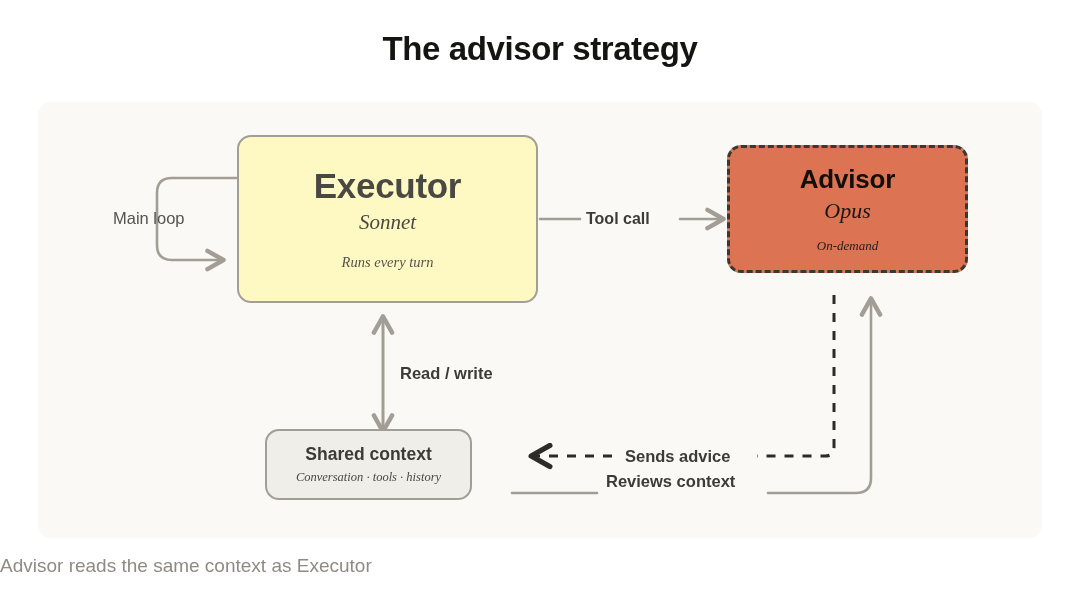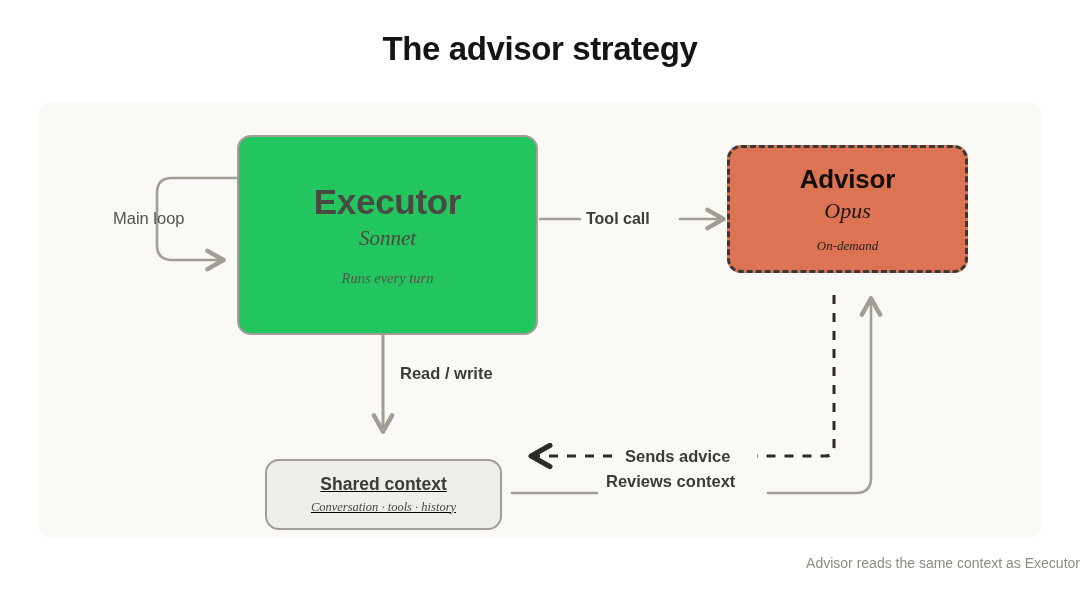--- a/index.html
+++ b/index.html
@@ -62,22 +62,22 @@
     display: flex;
     flex-direction: column;
     align-items: center;
     justify-content: center;
   }
 
   .node-executor {
     left: 237px;
     top: 135px;
     width: 301px;
-    height: 200px;
-    background: #22c55e;
+    height: 168px;
+    background: #fef9c3;
     border: 2.5px solid #A39E95;
     border-radius: 14px;
   }
   .node-executor .node-title {
     font-size: 35px;
     font-weight: 700;
     color: #4A4842;
     letter-spacing: -0.3px;
     line-height: 1;
     margin-bottom: 9px;
@@ -126,27 +126,26 @@
     font-family: "Liberation Serif", serif;
     font-style: italic;
     font-size: 13px;
     color: #241C17;
     margin-top: 17px;
     line-height: 1;
   }
 
   .node-context {
     left: 265px;
-    top: 459px;
-    width: 237px;
+    top: 429px;
+    width: 207px;
     height: 71px;
     background: #F0EEE8;
     border: 2.5px solid #A39E95;
     border-radius: 14px;
-    text-decoration: underline;
   }
   .node-context .node-title {
     font-size: 17.5px;
     font-weight: 700;
     color: #3D3B36;
     line-height: 1;
     margin-bottom: 7px;
   }
   .node-context .node-sub {
     font-family: "Liberation Serif", serif;
@@ -194,22 +193,22 @@
     font-size: 16.5px;
     font-weight: 700;
   }
 
   
   .caption {
     position: absolute;
     left: 0;
     top: 555px;
     width: 1080px;
-    text-align: right;
-    font-size: 14px;
+    text-align: left;
+    font-size: 19px;
     color: #8F8B83;
   }
 </style>
 </head>
 <body>
 
 <div id="root">
 
   <div class="title">The advisor strategy</div>
 

